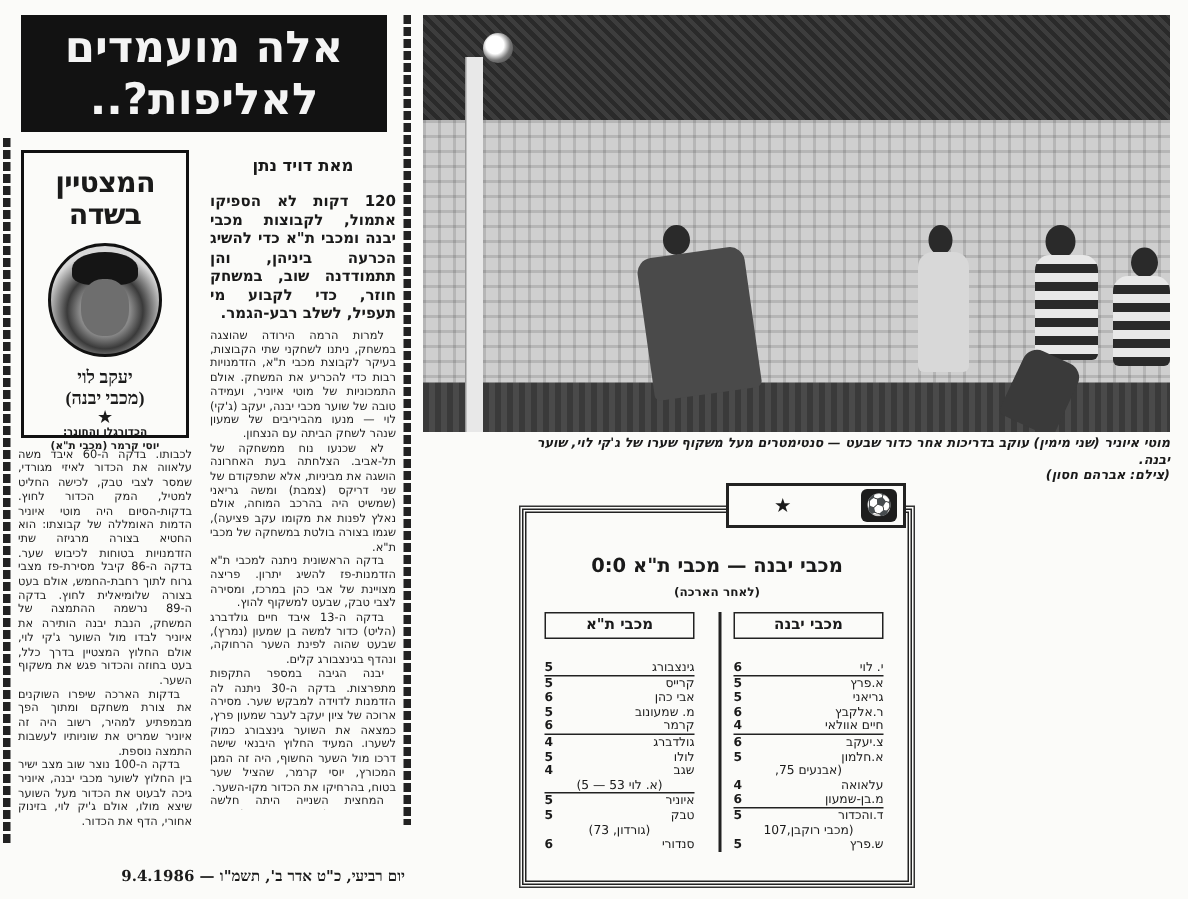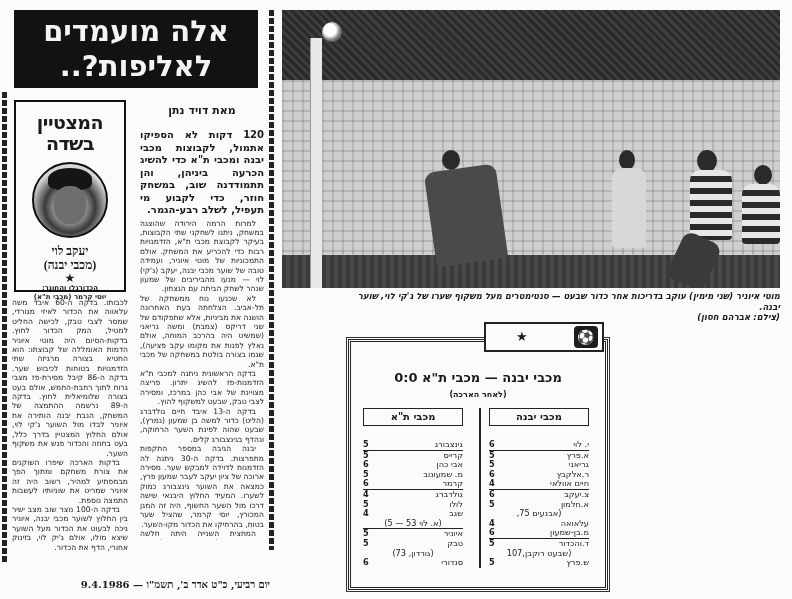--- a/index.html
+++ b/index.html
@@ -219,21 +219,21 @@
       </div>
     <div class="row sep">
         <span>מ.בן-שמעון</span>
         <span class="rating">6</span>
       </div>
     <div class="row">
         <span>ד.והכדור</span>
         <span class="rating">5</span>
       </div>
     <div class="row note">
-        <span>(שבעט רוקבן,107</span>
+        <span>(מכבי רוקבן,107</span>
       </div>
     <div class="row">
         <span>ש.פרץ</span>
         <span class="rating">5</span>
       </div>
   </div>
 
   <div id="center-div"></div>
 
   <div id="team-ta" class="team-col">

